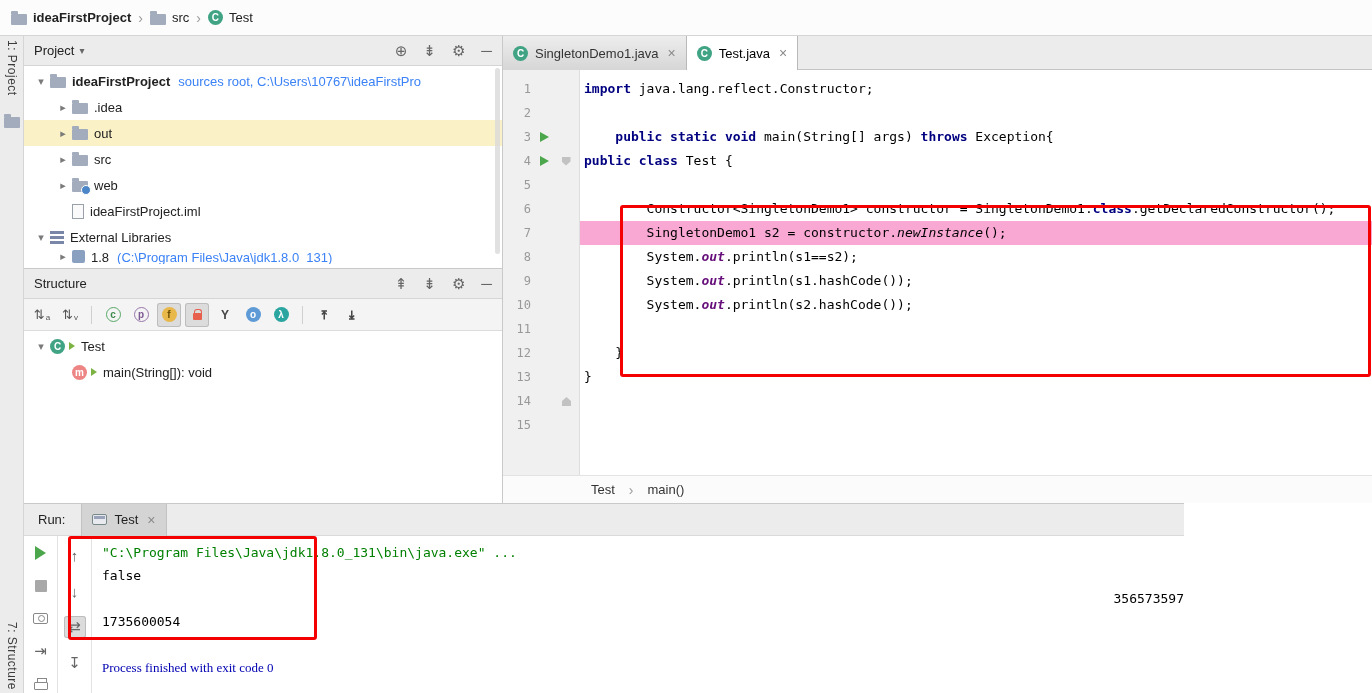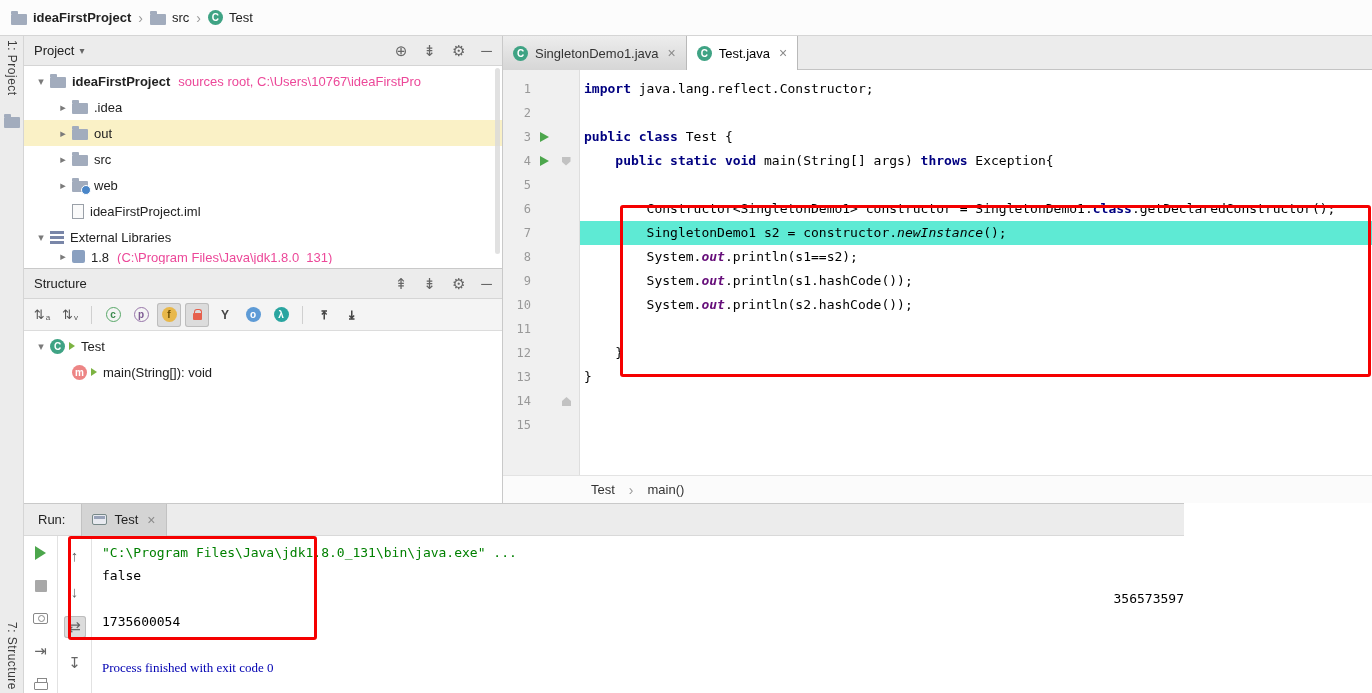--- a/index.html
+++ b/index.html
@@ -35,21 +35,21 @@
   .hd-icons{margin-left:auto;display:flex;align-items:center;gap:16px}
   .hd{color:#666;font-size:15px;cursor:default}
 
   .tree{flex:1;position:relative;overflow:hidden;padding-top:2px}
   .tree-row{height:26px;display:flex;align-items:center;white-space:nowrap}
   .tree-row.hl{background:#FAF1C6}
   .tree-row.clip{height:14px;overflow:hidden;align-items:flex-start}
   .chev{width:18px;text-align:center;color:#7a7a7a;font-size:11px;flex:none}
   .tlabel{margin-left:6px}
   .tlabel.b{font-weight:bold}
-  .annot{color:#ec4899;margin-left:8px}
+  .annot{color:#3b82f6;margin-left:8px}
   .tree-scrollbar{position:absolute;right:2px;top:2px;width:5px;height:186px;background:#D9D9D9;
                   border-radius:3px;opacity:.8}
 
   
   .struct-toolbar{height:32px;background:#F4F4F4;border-bottom:1px solid #DCDCDC;flex:none;
                   display:flex;align-items:center;padding:0 6px;gap:4px}
   .st-btn{width:24px;height:24px;border-radius:3px;display:flex;align-items:center;justify-content:center;gap:1px}
   .st-btn.toggled{background:#DCDCDC;box-shadow:inset 0 0 0 1px #BDBDBD}
   .st-glyph{font-size:13px;color:#555}
   .st-glyph.circ{width:15px;height:15px;border-radius:50%;display:flex;align-items:center;
@@ -108,21 +108,21 @@
   .gutter-row{height:24px;display:flex;align-items:center}
   .gnum{width:28px;text-align:right;color:#999;font-family:"DejaVu Sans Mono",monospace;font-size:12px;flex:none}
   .grun{width:26px;display:flex;justify-content:center;flex:none}
   .gfold{width:18px;display:flex;justify-content:center;flex:none}
   .run-arrow{width:0;height:0;border-left:9px solid #4CA64C;border-top:5px solid transparent;border-bottom:5px solid transparent}
   .fold-marker{width:9px;height:9px;background:#C2C2C2;clip-path:polygon(0 0,100% 0,100% 55%,50% 100%,0 55%)}
   .fold-marker.up{transform:rotate(180deg)}
   .code-area{flex:1;background:#fff;padding-top:7px;font-family:"DejaVu Sans Mono",monospace;
              font-size:13px;overflow:hidden}
   .code-row{height:24px;line-height:24px;white-space:pre;padding-left:4px}
-  .code-row.caret{background:#5eead4}
+  .code-row.caret{background:#f9a8d4}
   .tk-kw{color:#000080;font-weight:bold}
   .tk-pl{color:#000}
   .tk-sm{color:#000;font-style:italic}
   .tk-sf{color:#660E7A;font-weight:bold;font-style:italic}
   .editor-breadcrumbs{height:28px;border-top:1px solid #E3E3E3;background:#FBFBFB;flex:none;
                       display:flex;align-items:center;padding-left:88px;gap:10px;color:#333}
 
   
   #run-panel{position:absolute;left:24px;top:503px;width:1160px;height:190px;background:#fff;
              border-top:1px solid #C9C9C9;display:flex;flex-direction:column}
@@ -392,22 +392,22 @@
         </div>
         <div class="gutter-row">
           <span class="gnum">15</span>
           <span class="grun"></span>
           <span class="gfold"></span>
         </div>
       </div>
     <div class="code-area" id="code-area">
         <div class="code-row"><span class="tk-kw">import</span><span class="tk-pl"> java.lang.reflect.Constructor;</span></div>
         <div class="code-row"></div>
+        <div class="code-row"><span class="tk-pl">    </span><span class="tk-kw">public static void</span><span class="tk-pl"> main(String[] args) </span><span class="tk-kw">throws</span><span class="tk-pl"> Exception{</span></div>
         <div class="code-row"><span class="tk-kw">public class</span><span class="tk-pl"> Test {</span></div>
-        <div class="code-row"><span class="tk-pl">    </span><span class="tk-kw">public static void</span><span class="tk-pl"> main(String[] args) </span><span class="tk-kw">throws</span><span class="tk-pl"> Exception{</span></div>
         <div class="code-row"></div>
         <div class="code-row"><span class="tk-pl">        Constructor&lt;SingletonDemo1&gt; constructor = SingletonDemo1.</span><span class="tk-kw">class</span><span class="tk-pl">.getDeclaredConstructor();</span></div>
         <div class="code-row caret"><span class="tk-pl">        SingletonDemo1 s2 = constructor.</span><span class="tk-sm">newInstance</span><span class="tk-pl">();</span></div>
         <div class="code-row"><span class="tk-pl">        System.</span><span class="tk-sf">out</span><span class="tk-pl">.println(s1==s2);</span></div>
         <div class="code-row"><span class="tk-pl">        System.</span><span class="tk-sf">out</span><span class="tk-pl">.println(s1.hashCode());</span></div>
         <div class="code-row"><span class="tk-pl">        System.</span><span class="tk-sf">out</span><span class="tk-pl">.println(s2.hashCode());</span></div>
         <div class="code-row"></div>
         <div class="code-row"><span class="tk-pl">    }</span></div>
         <div class="code-row"><span class="tk-pl">}</span></div>
       </div>

